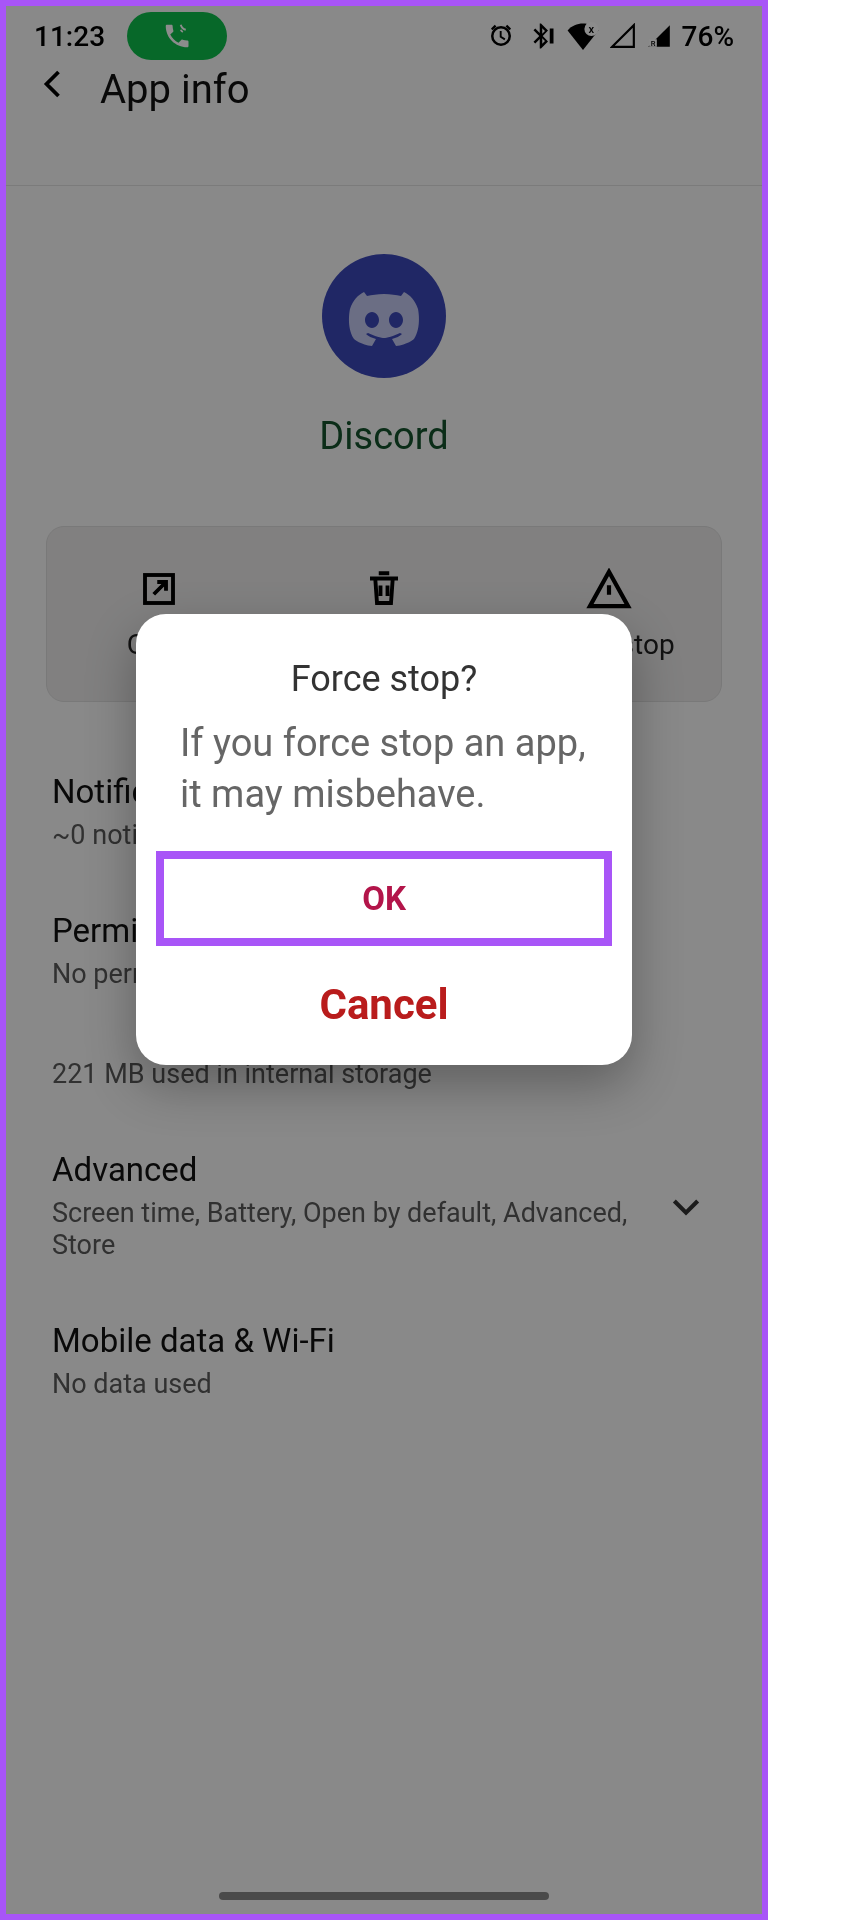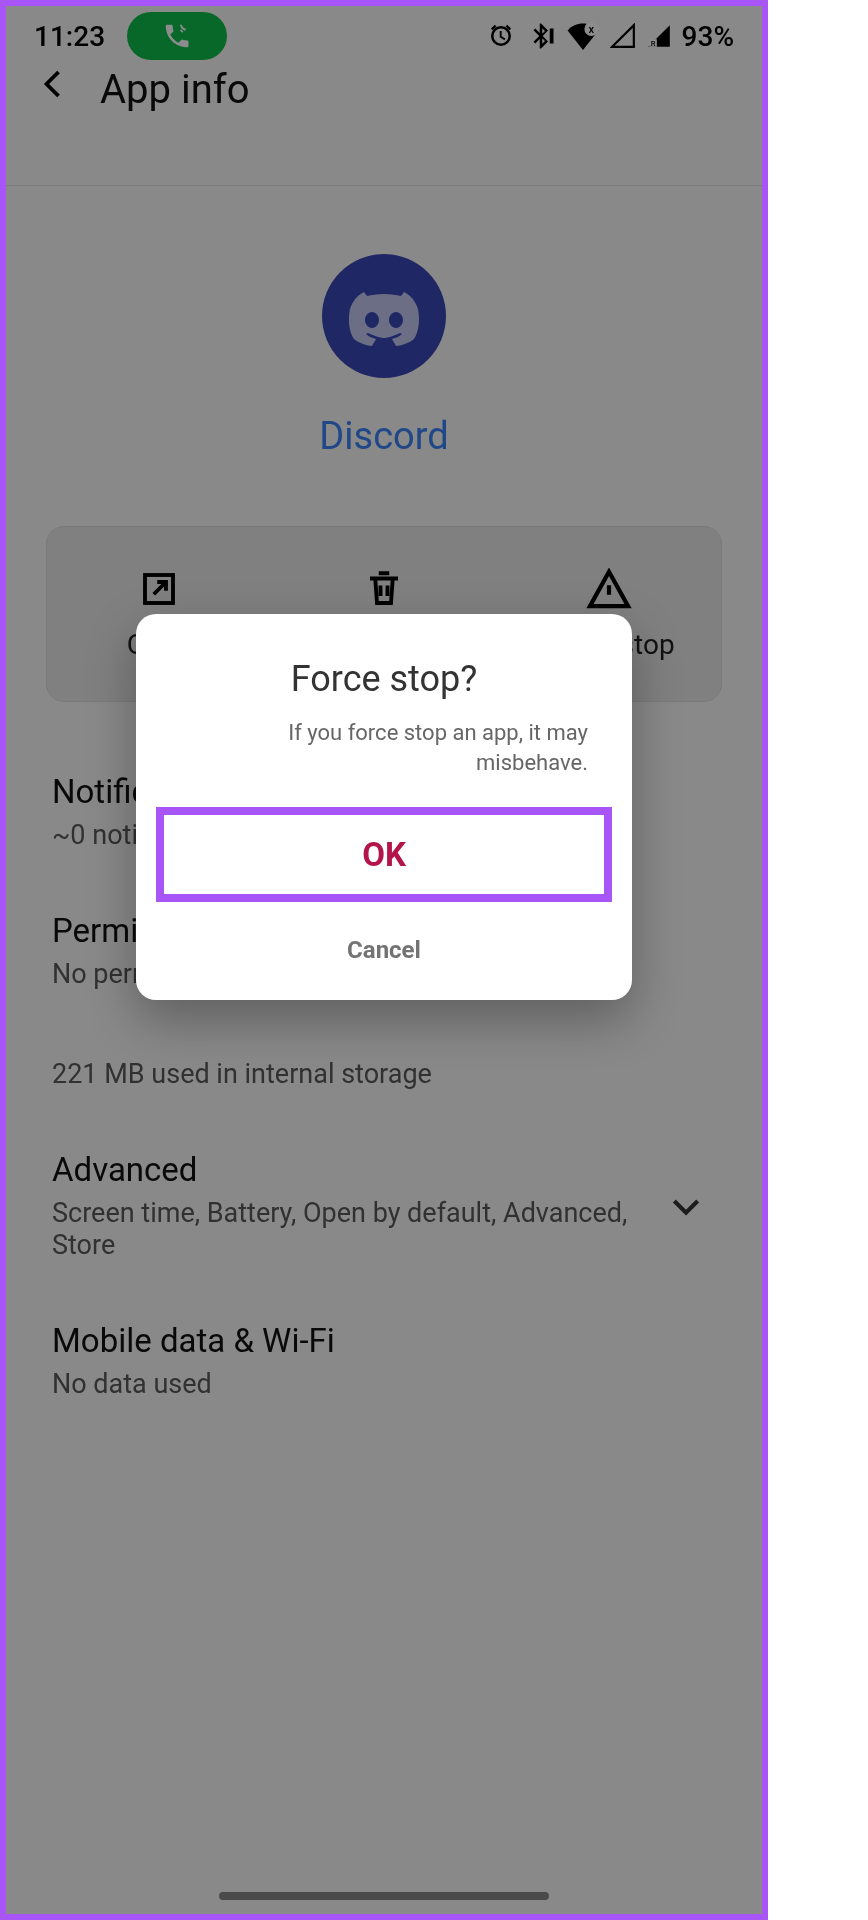--- a/index.html
+++ b/index.html
@@ -31,21 +31,21 @@
     padding: 0 30px; border-bottom: 1px solid #e0e0e0;
   }
   .header .title { font-size: 40px; font-weight: 400; color: #111; }
 
   
   .app-block { text-align: center; padding: 68px 0 40px; }
   .app-icon {
     width: 124px; height: 124px; border-radius: 50%; background: #3b47b8;
     margin: 0 auto 36px; display: flex; align-items: center; justify-content: center;
   }
-  .app-name { font-size: 38px; color: #3b82f6; }
+  .app-name { font-size: 38px; color: #14532d; }
 
   
   .action-card {
     margin: 28px 40px 0; background: #eceaea; border: 1px solid #dcdcdc;
     border-radius: 18px; height: 176px; display: flex;
   }
   .action-btn {
     flex: 1; display: flex; flex-direction: column; align-items: center; justify-content: center;
     gap: 18px; font-size: 28px; color: #222;
   }
@@ -56,31 +56,31 @@
   .setting .st-title { font-size: 33px; color: #111; }
   .setting .st-sub { font-size: 27px; color: #5a5a5a; margin-top: 8px; max-width: 640px; }
   .setting .chev { position: absolute; right: 10px; top: 50%; transform: translateY(-50%); }
 
   
   .scrim { position: absolute; inset: 0; background: rgba(0,0,0,0.45); }
 
   
   .dialog {
     position: absolute; left: 130px; right: 130px; top: 608px;
-    background: #fff; border-radius: 20px; box-shadow: 0 20px 50px rgba(0,0,0,.3);
+    background: #fff; border-radius: 30px; box-shadow: 0 20px 50px rgba(0,0,0,.3);
     overflow: hidden; padding-bottom: 6px;
   }
   .dlg-title { text-align: center; font-size: 36px; color: #333; padding: 44px 30px 18px; }
-  .dlg-msg { text-align: right; font-size: 22px; color: #666; padding: 0 44px 30px; line-height: 1.35; }
+  .dlg-msg { text-align: left; font-size: 38px; color: #666; padding: 0 44px 30px; line-height: 1.35; }
   .dlg-btn-wrap {
     margin: 0 20px 8px; padding: 8px; background: #a855f7;
   }
   .dlg-btn-wrap-inner { background: #fff; padding: 20px 0; }
   .dlg-ok { text-align: center; font-size: 33px; font-weight: 700; color: #b3154a; }
-  .dlg-cancel { text-align: center; font-size: 24px; font-weight: 700; color: #737373; padding: 26px 0 30px; }
+  .dlg-cancel { text-align: center; font-size: 42px; font-weight: 700; color: #b91c1c; padding: 26px 0 30px; }
 
   
   .nav-handle {
     position: absolute; bottom: 14px; left: 50%; transform: translateX(-50%);
     width: 330px; height: 8px; background: #888; border-radius: 4px;
   }
 </style>
 </head>
 <body>
 
@@ -110,21 +110,21 @@
             <text x="18" y="8" font-size="8" text-anchor="middle" fill="#000">x</text>
           </svg>
         <svg width="26" height="26" viewBox="0 0 24 24">
             <path d="M2 22L22 2v20H2z" fill="none" stroke="#000" stroke-width="2"></path>
           </svg>
         <svg width="26" height="26" viewBox="0 0 24 24" fill="#000">
             <path d="M2 22L22 2v20H2z"></path>
             <rect x="3" y="15" width="7" height="7" fill="#fff"></rect>
             <text x="6.5" y="21" font-size="7" fill="#000" text-anchor="middle">R</text>
           </svg>
-        <span>93%</span>
+        <span>76%</span>
       </div>
     </div>
 
     <div class="header">
       <svg width="36" height="36" viewBox="0 0 24 24" fill="none" stroke="#000" stroke-width="2.5">
           <path d="M15 4l-8 8 8 8"></path>
         </svg>
       <span class="title">App info</span>
     </div>
 

